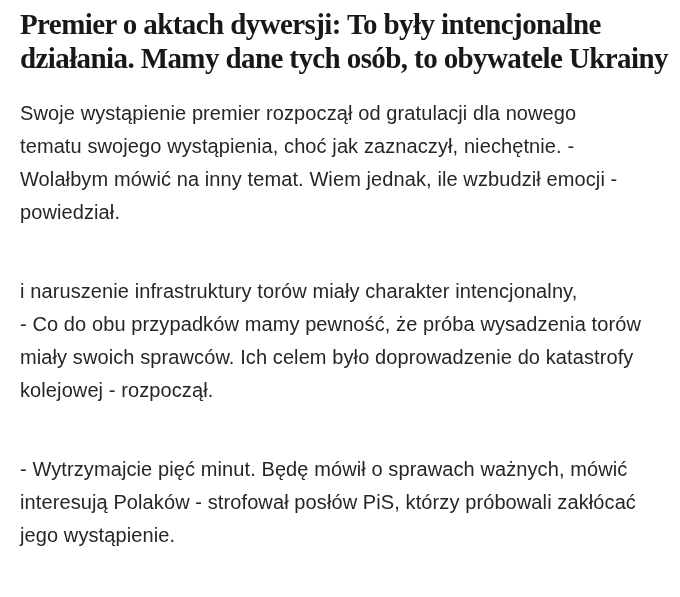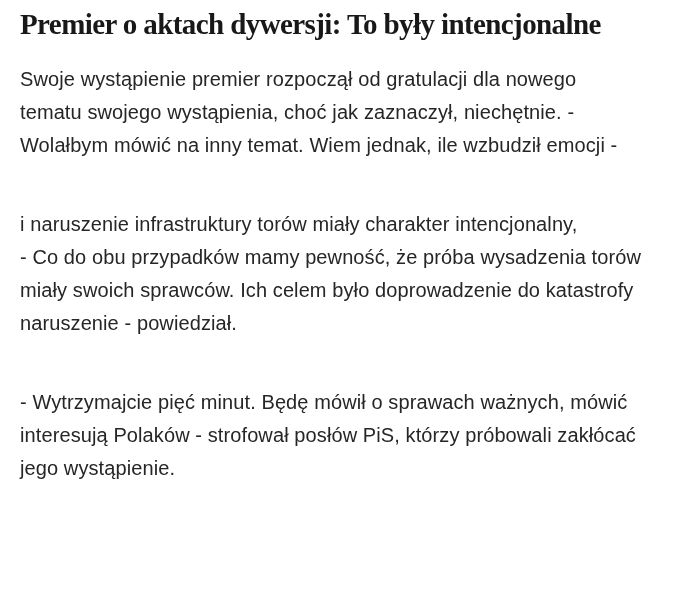--- a/index.html
+++ b/index.html
@@ -43,33 +43,35 @@
   .para.gap   { margin-top: 46px; }
 </style>
 </head>
 <body>
 
 <div class="page">
   <article>
 
     <h1 class="headline">
       <span class="ln">Premier o aktach dywersji: To były intencjonalne</span>
+      <span class="ln">działania. Mamy dane tych osób, to obywatele Ukrainy</span>
     </h1>
 
     <p class="para first">
       <span class="ln">Swoje wystąpienie premier rozpoczął od gratulacji dla nowego</span>
       <span class="ln">tematu swojego wystąpienia, choć jak zaznaczył, niechętnie. -</span>
       <span class="ln">Wolałbym mówić na inny temat. Wiem jednak, ile wzbudził emocji -</span>
+      <span class="ln">powiedział.</span>
     </p>
 
     <p class="para gap">
       <span class="ln">i naruszenie infrastruktury torów miały charakter intencjonalny,</span>
       <span class="ln">- Co do obu przypadków mamy pewność, że próba wysadzenia torów</span>
       <span class="ln">miały swoich sprawców. Ich celem było doprowadzenie do katastrofy</span>
-      <span class="ln">naruszenie - powiedział.</span>
+      <span class="ln">kolejowej - rozpoczął.</span>
     </p>
 
     <p class="para gap">
       <span class="ln">- Wytrzymajcie pięć minut. Będę mówił o sprawach ważnych, mówić</span>
       <span class="ln">interesują Polaków - strofował posłów PiS, którzy próbowali zakłócać</span>
       <span class="ln">jego wystąpienie.</span>
     </p>
 
   </article>
 </div>

